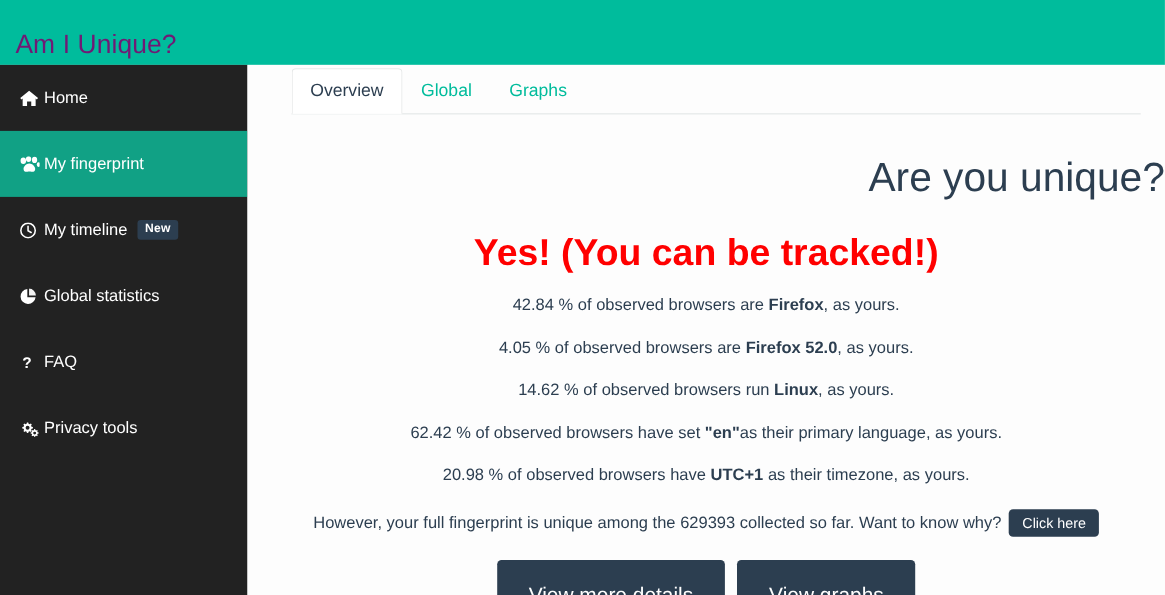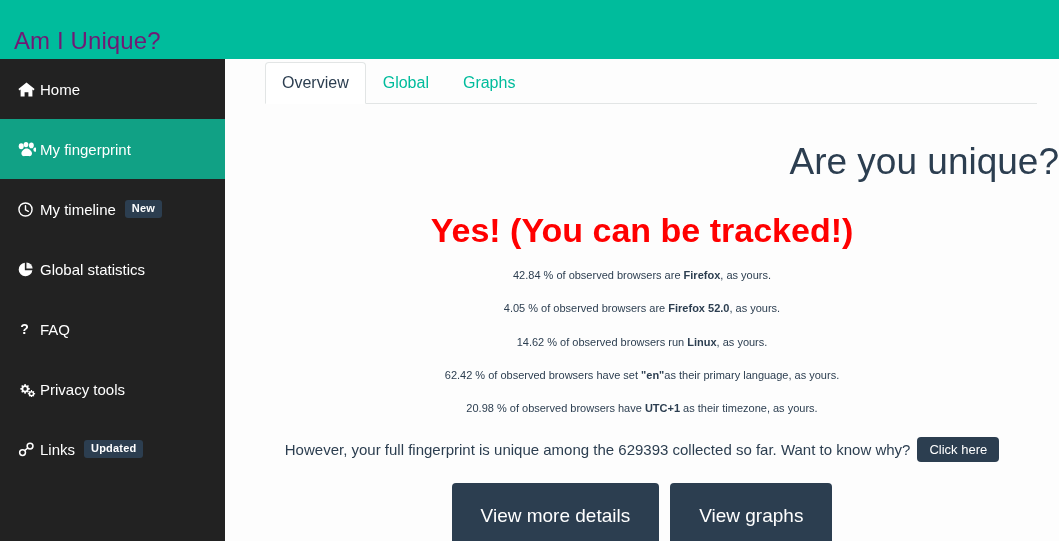--- a/index.html
+++ b/index.html
@@ -121,21 +121,21 @@
     font-size: 34px;
     font-weight: bold;
     margin: 29px 0 0 0;
     line-height: 1.1;
   }
 
   
   .stat {
     text-align: center;
     color: #2c3e50;
-    font-size: 11px;
+    font-size: 15px;
     margin: 19px 0 0 0;
     line-height: 1.3;
   }
   .stat b { font-weight: bold; }
 
   
   #fp-line {
     display: flex;
     align-items: center;
     justify-content: center;
@@ -237,33 +237,20 @@
           <g fill="#fff">
             <path d="M6.3 2.2 L7.6 2.2 L7.9 3.5 L9.0 4.0 L10.1 3.3 L11.0 4.2 L10.3 5.3 L10.8 6.4 L12.1 6.7 L12.1 8.0 L10.8 8.3 L10.3 9.4 L11.0 10.5 L10.1 11.4 L9.0 10.7 L7.9 11.2 L7.6 12.5 L6.3 12.5 L6.0 11.2 L4.9 10.7 L3.8 11.4 L2.9 10.5 L3.6 9.4 L3.1 8.3 L1.8 8.0 L1.8 6.7 L3.1 6.4 L3.6 5.3 L2.9 4.2 L3.8 3.3 L4.9 4.0 L6.0 3.5 Z"></path>
             <circle cx="6.95" cy="7.35" r="1.9" fill="#222"></circle>
             <path d="M13.3 8.6 L14.3 8.6 L14.5 9.6 L15.3 10.0 L16.1 9.5 L16.8 10.2 L16.3 11.0 L16.7 11.8 L17.7 12.0 L17.7 13.0 L16.7 13.2 L16.3 14.0 L16.8 14.8 L16.1 15.5 L15.3 15.0 L14.5 15.4 L14.3 16.4 L13.3 16.4 L13.1 15.4 L12.3 15.0 L11.5 15.5 L10.8 14.8 L11.3 14.0 L10.9 13.2 L9.9 13.0 L9.9 12.0 L10.9 11.8 L11.3 11.0 L10.8 10.2 L11.5 9.5 L12.3 10.0 L13.1 9.6 Z"></path>
             <circle cx="13.8" cy="12.5" r="1.4" fill="#222"></circle>
           </g>
         </svg>
       </span>
       <span class="nav-label">Privacy tools</span>
     </div>
-    <div class="nav-item">
-      <span class="nav-icon">
-        <svg width="17" height="15" viewBox="0 0 17 16">
-          <g fill="none" stroke="#fff" stroke-width="1.6">
-            <circle cx="4.3" cy="11.3" r="3.1"></circle>
-            <circle cx="12.3" cy="4.3" r="3.1"></circle>
-            <path d="M6.6 9.1 L10.0 6.3"></path>
-          </g>
-        </svg>
-      </span>
-      <span class="nav-label">Links</span>
-      <span class="nav-badge">Updated</span>
-    </div>
   </nav>
 
 <div id="main">
 
   <div id="tabs">
       <div class="tab active">Overview</div>
       <div class="tab">Global</div>
       <div class="tab">Graphs</div>
     </div>
 

